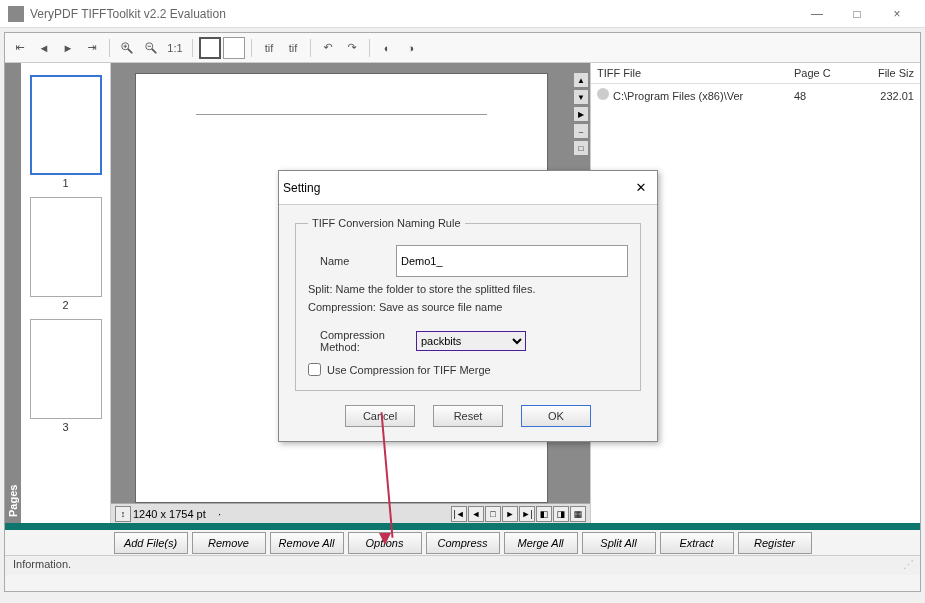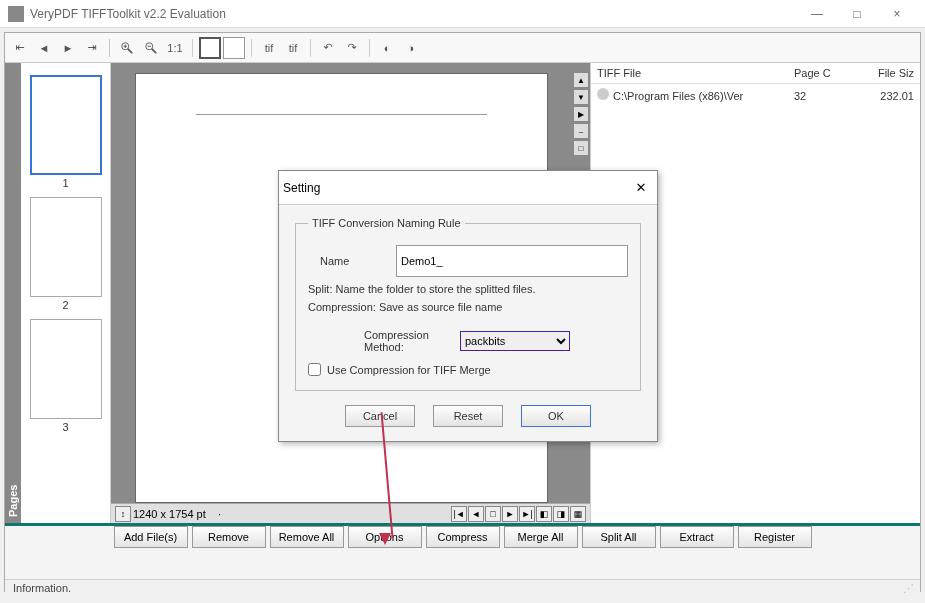--- a/index.html
+++ b/index.html
@@ -39,24 +39,24 @@
   .filehead { display: flex; padding: 4px 6px; border-bottom: 1px solid #ddd; font-size: 11px; color: #333; }
   .filehead .c1 { flex: 1; }
   .filehead .c2 { width: 60px; }
   .filehead .c3 { width: 60px; text-align: right; }
   .filerow { display: flex; padding: 4px 6px; font-size: 11px; color: #333; align-items:flex-end;}
   .filerow .c1 { flex: 1; white-space: nowrap; overflow: hidden; }
   .filerow .c2 { width: 60px; }
   .filerow .c3 { width: 60px; text-align: right; }
   .ficon { display:inline-block; width:12px; height:12px; border-radius:50%; background:#ccc; margin-right:4px; }
 
-  .bottombar { height: 32px; display: flex; justify-content: center; gap: 4px; border-top: 3px solid #0f766e; background: #f4f4f4; }
+  .bottombar { height: 32px; display: flex; align-items: center; justify-content: center; gap: 4px; border-top: 7px solid #0f766e; background: #f4f4f4; font-style: italic; }
   .btn { min-width: 74px; height: 22px; border: 1px solid #999; background: linear-gradient(#fdfdfd,#e4e4e4); font-size: 11px; display:flex; align-items:center; justify-content:center; padding: 0 6px; }
 
-  .statusbar { height: 20px; padding: 2px 8px; font-size: 11px; color: #444; background:#f0f0f0; border-top:1px solid #ccc;margin-top:24px;}
+  .statusbar { height: 20px; padding: 2px 8px; font-size: 11px; color: #444; background:#f0f0f0; border-top:1px solid #ccc;}
   .statusbar .grip { float:right; color:#bbb; letter-spacing:-2px;}
 
   
   .overlay-line { position:absolute; left:386px; top:412px; width:2px; height:126px; background:#c03050; transform: rotate(-5deg); pointer-events:none; z-index:20;}
   .overlay-arrow { position:absolute; left:379px; top:533px; width:0;height:0;border-left:6px solid transparent;border-right:6px solid transparent;border-top:12px solid #c03050; z-index:20;}
 
   .dialog { position: absolute; left: 278px; top: 170px; width: 380px; background: #f4f4f4; border: 1px solid #888; box-shadow: 2px 2px 6px rgba(0,0,0,.3); z-index: 10; }
   .dlg-title { height: 34px; display: flex; align-items: center; padding: 0 4px; background: #fff; border-bottom: 1px solid #ccc; }
   .dlg-title span { flex:1; font-size:12px; }
   .dlg-close { width: 24px; text-align:center; font-size:13px; }
@@ -169,21 +169,21 @@
     </div>
 
     <div class="filepanel">
       <div class="filehead">
         <div class="c1">TIFF File</div>
         <div class="c2">Page C</div>
         <div class="c3">File Siz</div>
       </div>
       <div class="filerow">
         <div class="c1"><span class="ficon"></span><span>C:\Program Files (x86)\Ver</span></div>
-        <div class="c2">32</div>
+        <div class="c2">48</div>
         <div class="c3">232.01</div>
       </div>
     </div>
   </div>
 
   <div class="bottombar">
     <div class="btn">Add File(s)</div>
     <div class="btn">Remove</div>
     <div class="btn">Remove All</div>
     <div class="btn">Options</div>
@@ -210,21 +210,21 @@
   </div>
   <div class="dlg-body">
     <fieldset>
       <legend>TIFF Conversion Naming Rule</legend>
       <div class="frow">
         <div class="lbl">Name</div>
         <input type="text" value="Demo1_" style="">
       </div>
       <div class="note">Split: Name the folder to store the splitted files.</div>
       <div class="note">Compression: Save as source file name</div>
-      <div class="frow" style="margin-top:16px;margin-left:44px;">
+      <div class="frow" style="margin-top:16px;">
         <div class="lbl wide">Compression Method:</div>
         <select>
           <option>packbits</option>
         </select>
       </div>
       <div class="chk">
         <input type="checkbox" style="">
         <span>Use Compression for TIFF Merge</span>
       </div>
     </fieldset>

